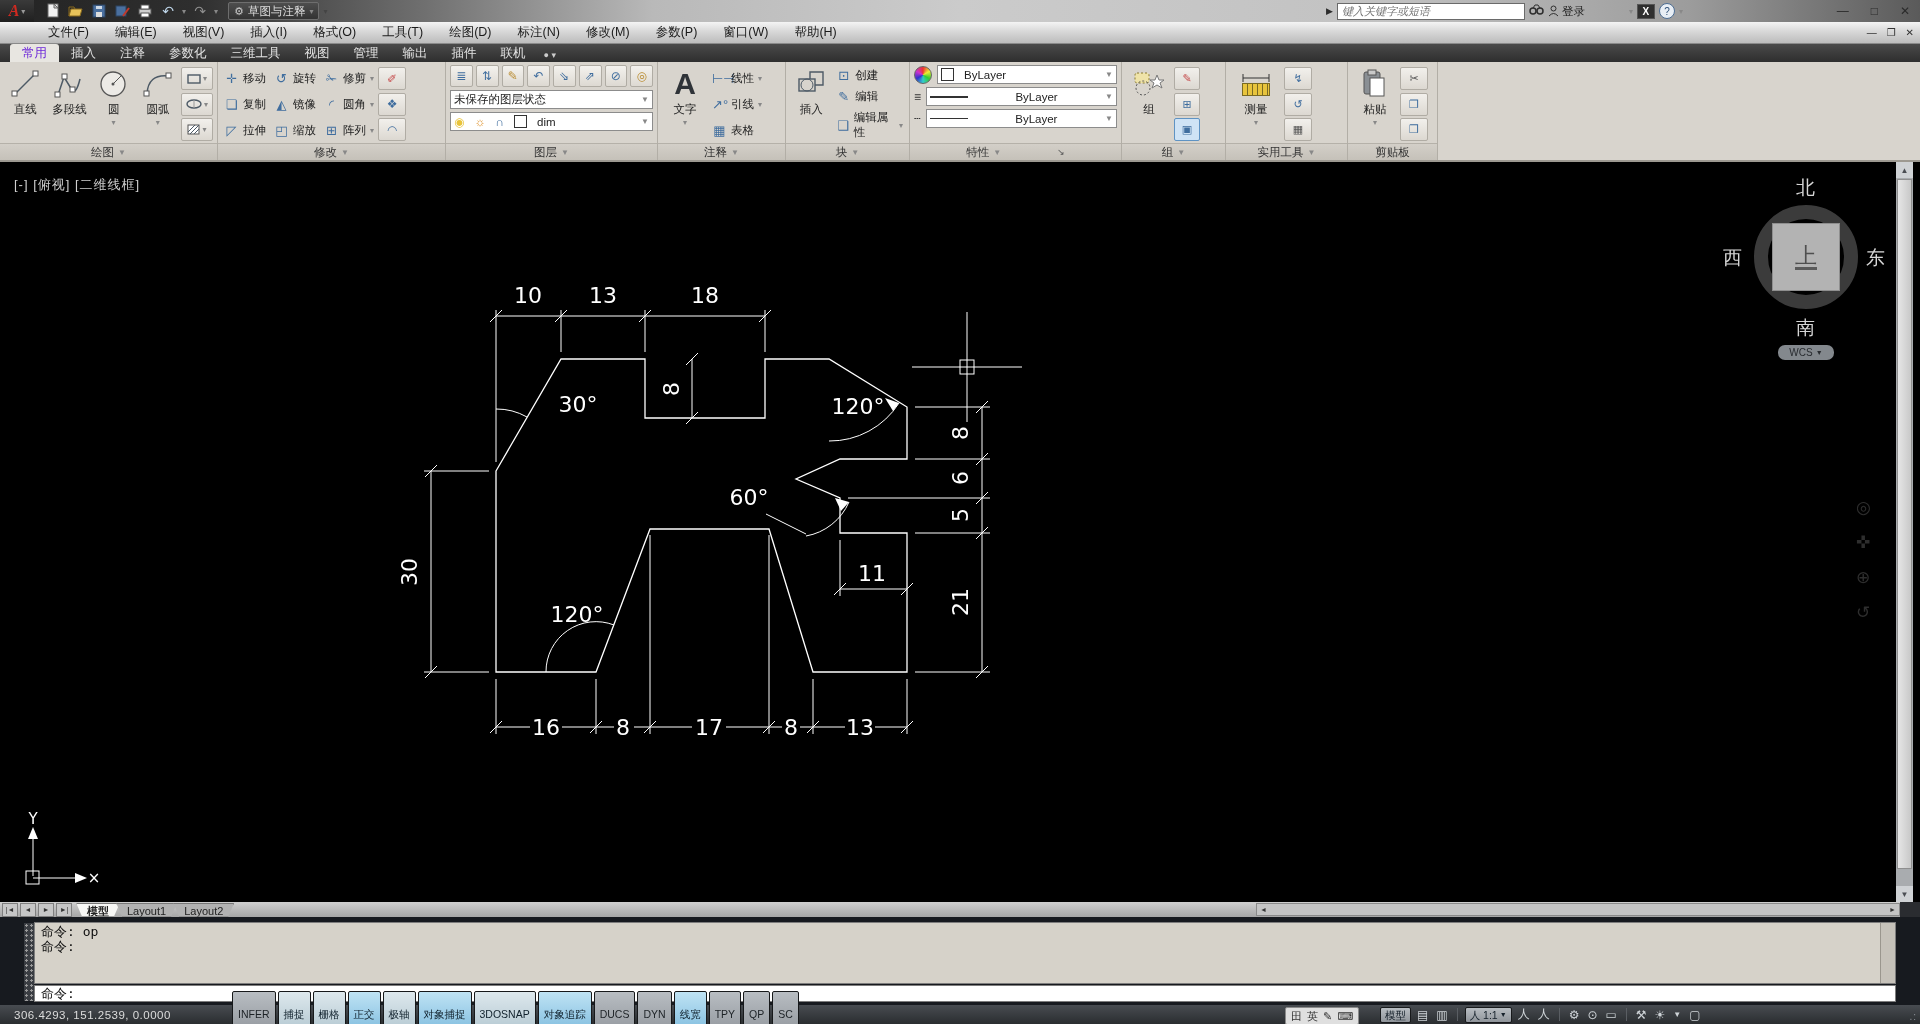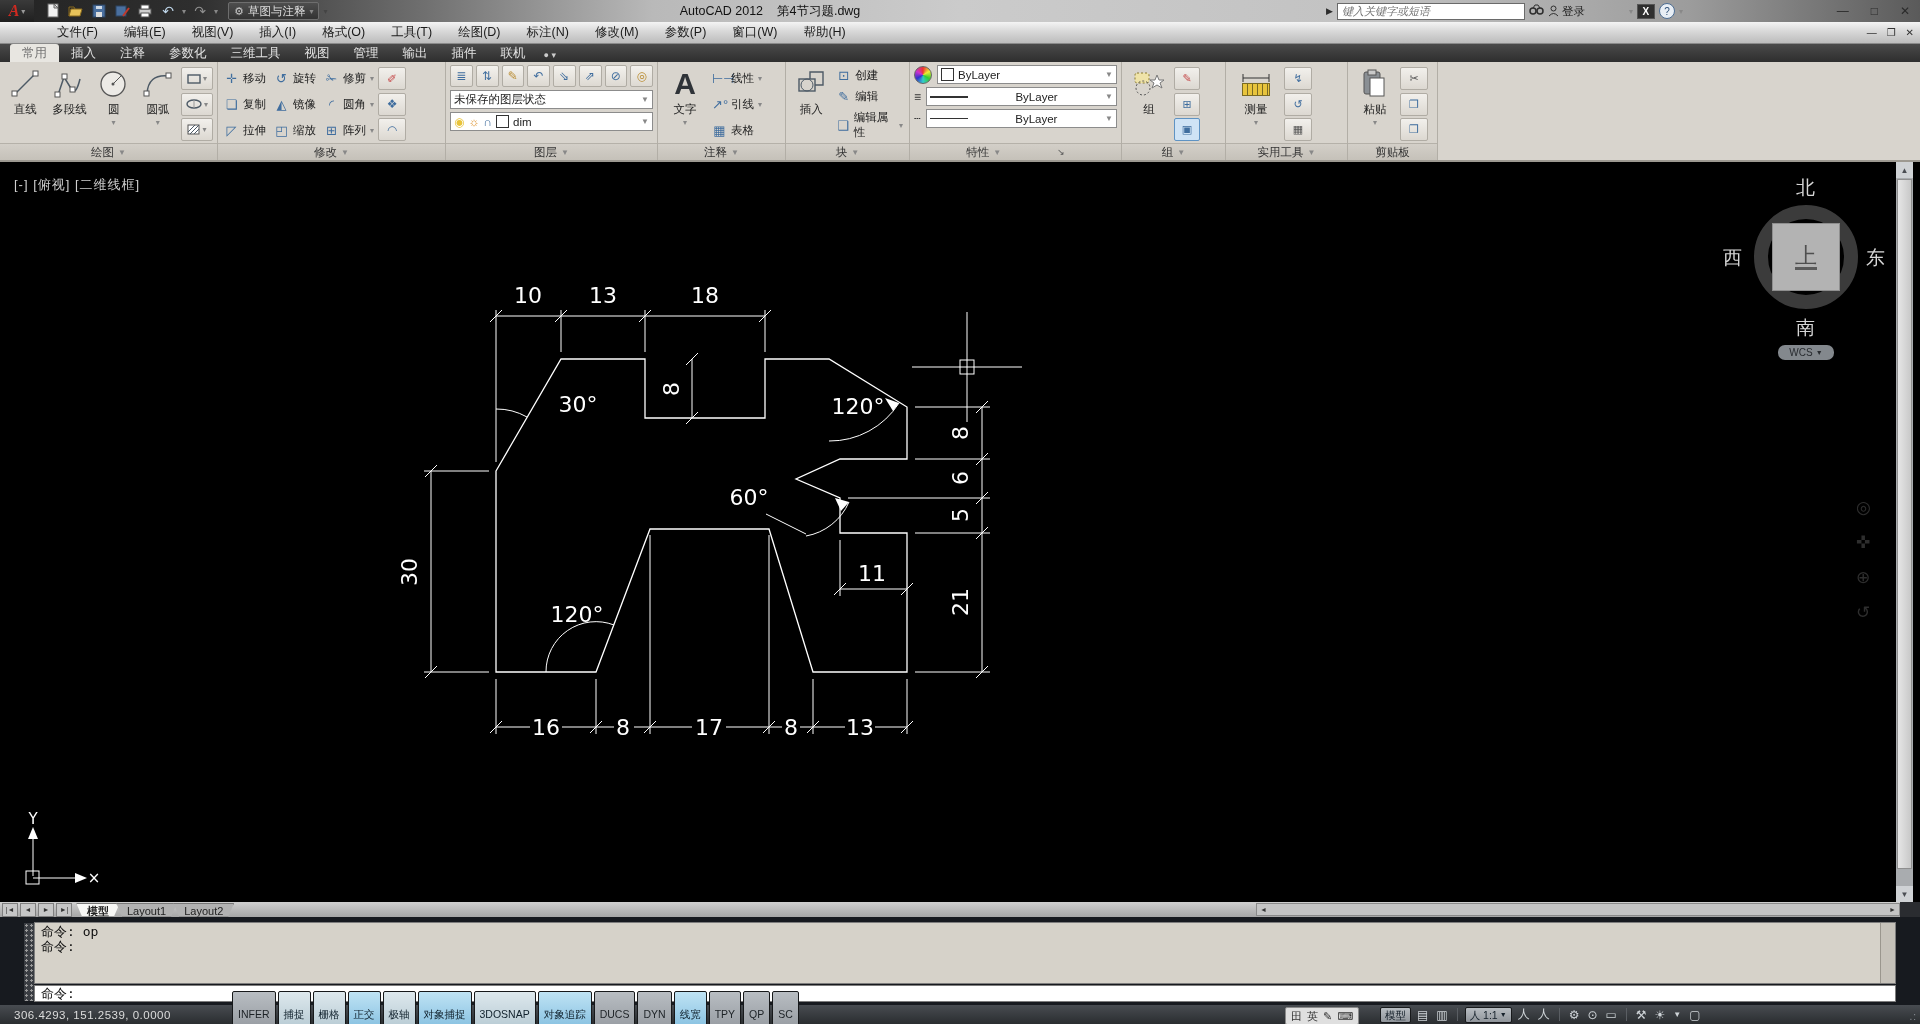--- a/index.html
+++ b/index.html
@@ -32,48 +32,48 @@
   .signin{display:flex;align-items:center;gap:3px;color:#1d1d1d;font-size:11.5px;}
   .xlogo{width:16px;height:13px;background:#2f2f2f;color:#fff;font-weight:bold;font-size:10px;
     display:flex;align-items:center;justify-content:center;border:1px solid #555;}
   .helpq{width:14px;height:14px;border-radius:50%;border:1px solid #4d6e94;color:#2c4f77;
     font-size:10px;display:flex;align-items:center;justify-content:center;background:#e8eef5;}
   .winbtns{position:absolute;right:10px;top:0;height:22px;display:flex;align-items:center;gap:22px;
     color:#2a2a2a;font-size:12px;}
   
   .menubar{position:absolute;top:22px;left:0;width:1920px;height:22px;
     background:linear-gradient(#f4f4f4,#d8d8d8 45%,#bcbcbc);border-bottom:1px solid #8a8a8a;
-    display:flex;align-items:center;padding-left:44px;box-sizing:border-box;}
+    display:flex;align-items:center;padding-left:35px;box-sizing:border-box;}
   .menubar .mi{padding:0 13px;font-size:12.5px;color:#1a1a1a;line-height:21px;}
   .docbtns{position:absolute;right:6px;top:22px;height:21px;display:flex;align-items:center;gap:10px;
     color:#333;font-size:10px;}
   
   .ribtabs{position:absolute;top:44px;left:0;width:1920px;height:18px;
     background:linear-gradient(#4a4a4a,#2e2e2e);display:flex;align-items:flex-end;padding-left:10px;box-sizing:border-box;}
   .rtab{padding:1px 12px;color:#e3e3e3;font-size:12.5px;line-height:16px;}
-  .rtab.active{background:#e8e6e1;color:#737373;border-radius:3px 3px 0 0;}
+  .rtab.active{background:#e8e6e1;color:#6d28d9;border-radius:3px 3px 0 0;}
   .rtab-extra{margin-left:6px;color:#ccc;font-size:9px;padding-bottom:2px;}
   
   .ribbon{position:absolute;top:62px;left:0;width:1920px;height:100px;background:#d8d4cd;
     display:flex;border-bottom:2px solid #9d9991;box-sizing:border-box;}
   .panel{height:100%;border-right:1px solid #b2aea6;display:flex;flex-direction:column;box-sizing:border-box;}
   .pbody{flex:1;display:flex;align-items:stretch;padding:3px 4px 0 4px;gap:2px;}
   .pfoot{height:16px;background:linear-gradient(#d3cfc8,#c5c1b9);border-top:1px solid #b5b1a9;
     font-size:11.5px;color:#333;display:flex;align-items:center;justify-content:center;gap:4px;}
   .bigbtn{width:46px;display:flex;flex-direction:column;align-items:center;justify-content:flex-start;
     font-size:11.5px;color:#222;gap:1px;padding-top:2px;}
   .bigico{width:34px;height:34px;display:flex;align-items:center;justify-content:center;}
   .smcol{display:flex;flex-direction:column;justify-content:space-between;padding:2px 0;}
   .smbtn{width:30px;height:21px;border:1px solid #b0aca4;background:linear-gradient(#f2f0ec,#dcd8d1);
     display:flex;align-items:center;justify-content:center;gap:2px;font-size:11px;border-radius:2px;}
   .mgrid{display:grid;grid-template-columns:auto auto auto;grid-auto-rows:26px;column-gap:4px;align-content:center;}
   .mitem{display:flex;align-items:center;gap:4px;font-size:11.5px;color:#222;padding:0 2px;}
   .mico{color:#3f6d9e;font-size:13px;width:15px;text-align:center;}
   .combo{height:17px;background:#fff;border:1px solid #8c8c8c;display:flex;align-items:center;
-    font-size:11.5px;color:#222;padding:0 3px;gap:4px;}
+    font-size:11.5px;color:#222;padding:0 3px;gap:10px;}
   .combo .flex{flex:1;}
   .swatch{width:11px;height:11px;background:#fff;border:1px solid #333;display:inline-block;}
   .lyr-ico{font-size:12px;}
   .iconrow{display:flex;gap:3px;align-items:center;}
   .iconbtn{width:22px;height:20px;border:1px solid #b0aca4;background:linear-gradient(#f4f2ee,#ddd9d2);
     display:flex;align-items:center;justify-content:center;font-size:12px;color:#3f6d9e;border-radius:2px;}
   .colorwheel{width:16px;height:16px;border-radius:50%;border:1px solid #666;
     background:conic-gradient(#e33,#ee3,#3c3,#3cc,#33c,#c3c,#e33);}
   .ruler{width:26px;height:11px;background:#e8c43c;border:1px solid #7a6a23;
     background-image:repeating-linear-gradient(90deg,transparent 0 4px,#7a6a23 4px 5px);}
@@ -188,23 +188,20 @@
         <span class="dda">▾</span>
       <span class="qi glyph dim">↷</span>
         <span class="dda">▾</span>
     </div>
     <div class="wscombo">
       <span class="gear">⚙</span>
       <span>草图与注释</span>
       <span class="dda">▾</span>
     </div>
     <span class="dda" style="margin-left:4px;color:#444;">▾</span>
-    <div class="titletext">
-      <span>AutoCAD 2012</span>&nbsp;&nbsp;&nbsp;&nbsp;<span>第4节习题.dwg</span>
-    </div>
     <div class="infocenter">
       <span class="ic-arrow">▶</span>
       <input class="searchbox" placeholder="键入关键字或短语" style="">
       <span class="ic-ico">
         <svg width="15" height="11">
             <circle cx="4" cy="7" r="3" fill="none" stroke="#2e2e2e" stroke-width="1.5"></circle>
             <circle cx="11" cy="7" r="3" fill="none" stroke="#2e2e2e" stroke-width="1.5"></circle>
             <path d="M4 4 L6 1 H9 L11 4" fill="none" stroke="#2e2e2e"></path>
           </svg></span>
       <span class="signin">

